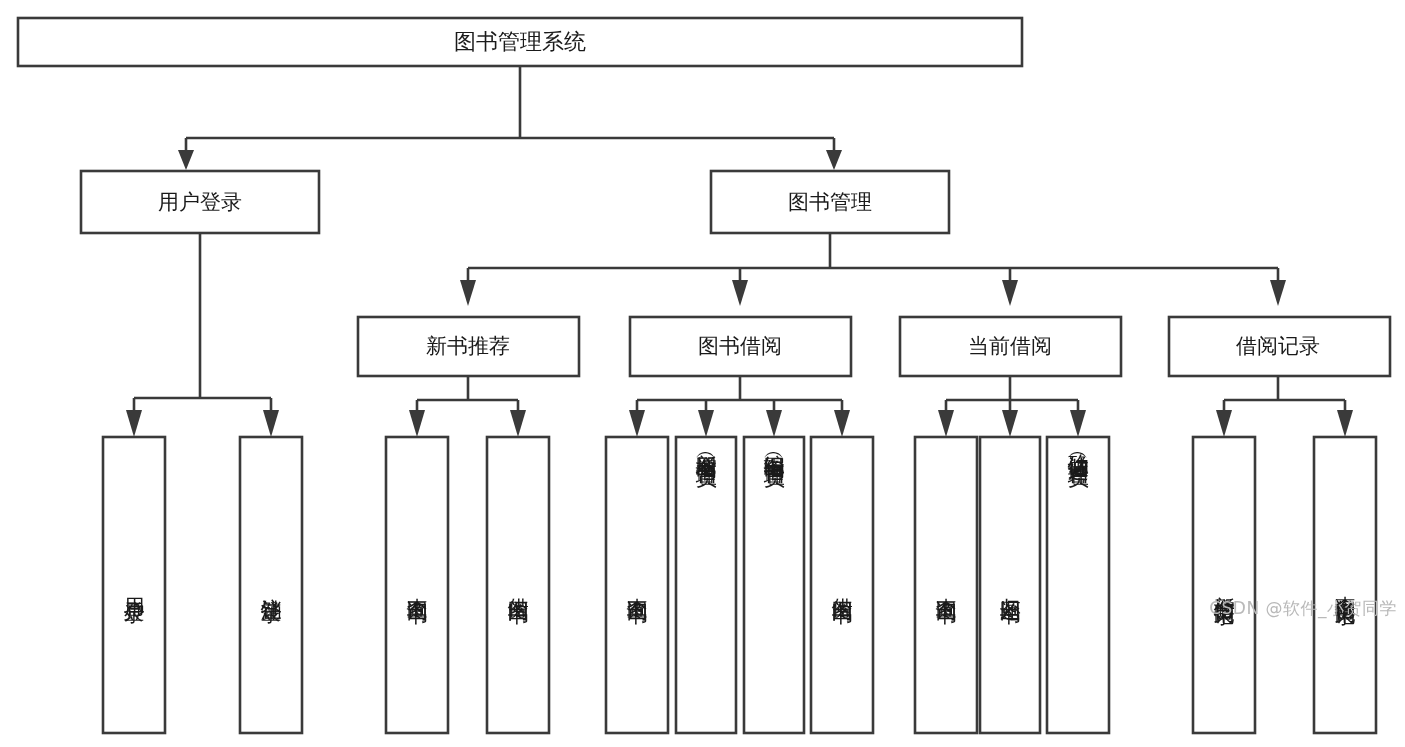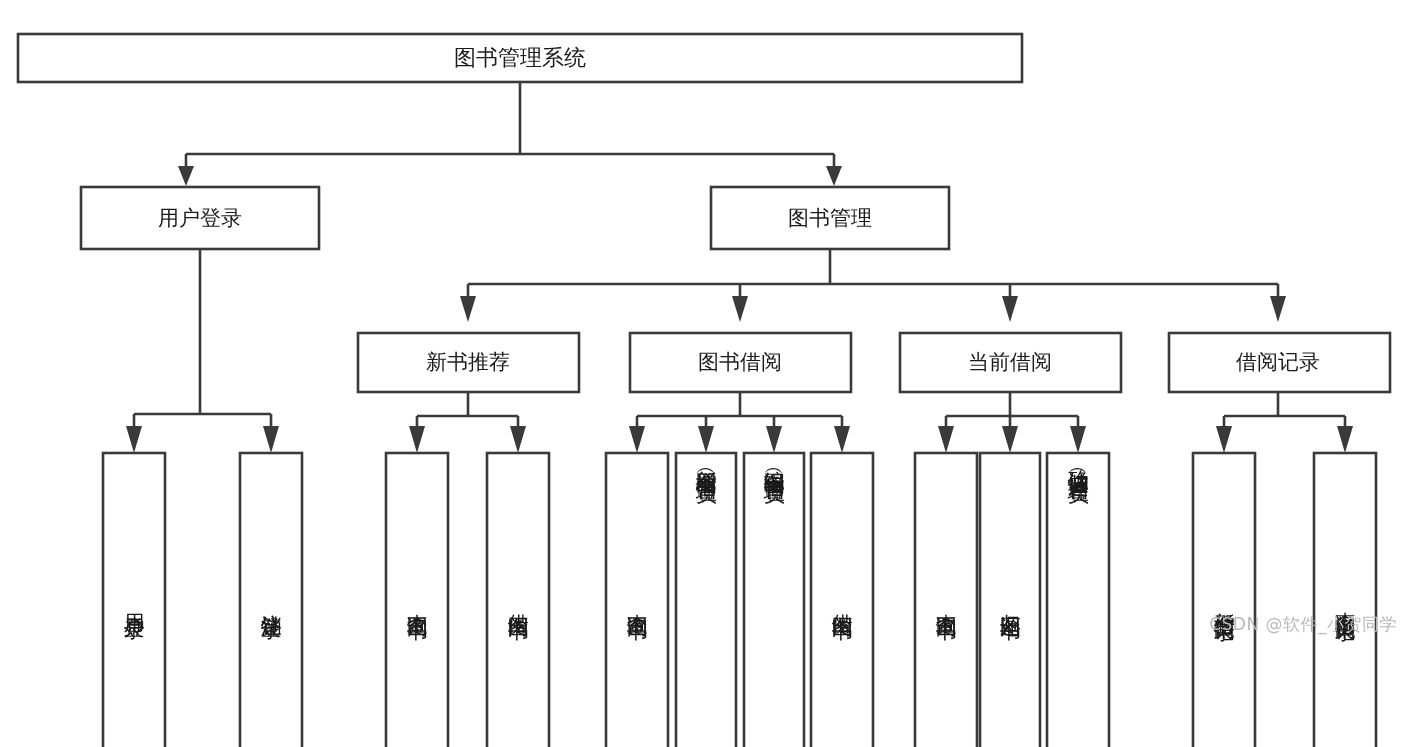--- a/index.html
+++ b/index.html
@@ -13,21 +13,20 @@
     font-family: "DejaVu Sans", "Liberation Sans", sans-serif;
     overflow: hidden;
     position: relative;
   }
   #diagram-root {
     position: absolute;
     left: 0;
     top: 0;
     width: 1405px;
     height: 626px;
-    margin-top: 16px;
   }
   svg.diagram {
     display: block;
     width: 1405px;
     height: 747px;
   }
   .node-box {
     fill: #ffffff;
     stroke: #3a3a3a;
     stroke-width: 2.6;

